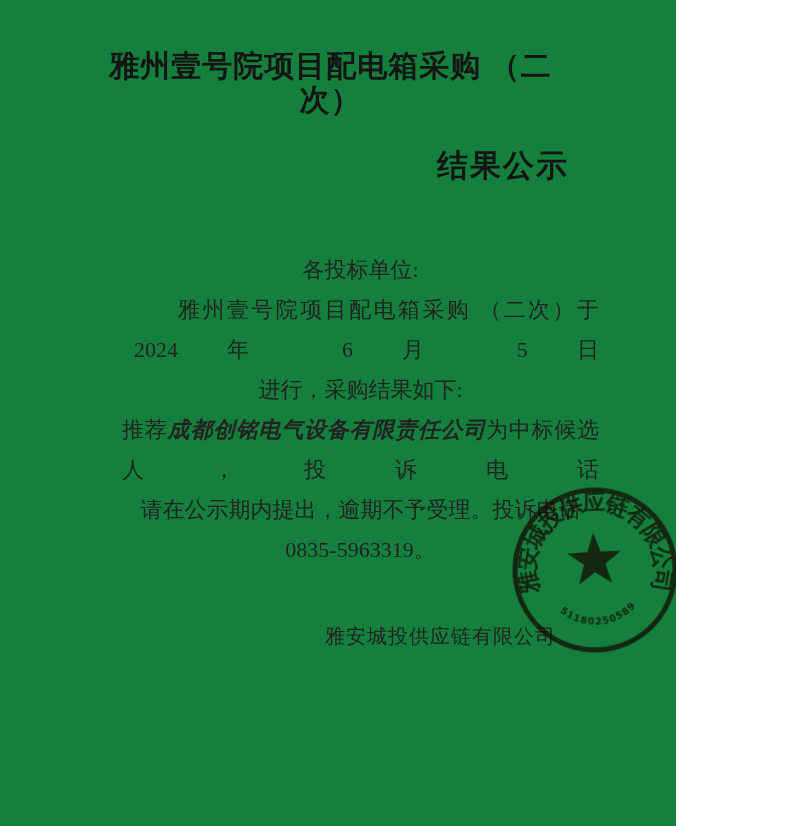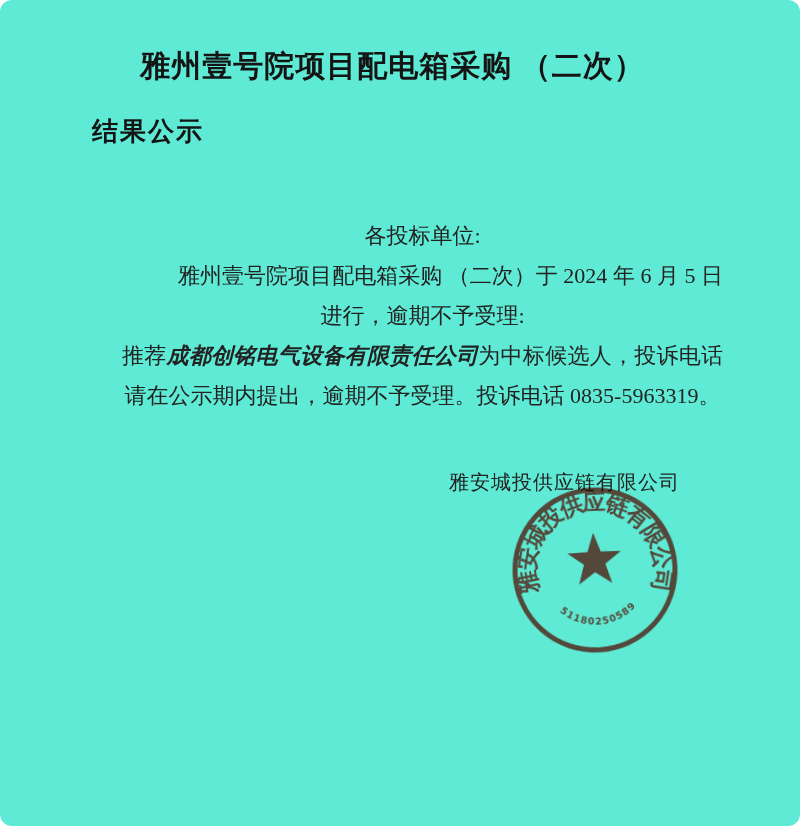--- a/index.html
+++ b/index.html
@@ -1,33 +1,32 @@
 <!DOCTYPE html>
 <html><head>
 <meta charset="utf-8">
 <style>
   html,body { margin:0; padding:0; background:#ffffff; }
   .page {
     position:relative;
-    width:800px; height:826px;
-    background:#5eead4;
+    width:676px; height:826px;
+    background:#15803d;
     font-family:"Liberation Serif","DejaVu Serif",serif;
     color:#1d1d1d;
     overflow:hidden;
-    border-radius:12px;
   }
   .content { padding:0 77px 0 122px; }
 
   .titles { padding-top:49px; transform:translateX(-30px); }
   .title1 {
     font-size:30px; font-weight:700; text-align:center;
     line-height:34px; letter-spacing:1px; color:#141414;
   }
   .title2 {
-    font-size:26px; font-weight:700; text-align:left;
+    font-size:31px; font-weight:700; text-align:right;
     line-height:34px; letter-spacing:2px; color:#141414;
     margin-top:32px;
   }
 
   .body-lines { margin-top:67px; font-size:22px; line-height:40px; color:#222; }
   .line { text-align:center; }
   .line.fill { text-align:justify; text-align-last:justify; }
   .line.indent { text-indent:44px;margin-left:12px; }
   .bold { font-weight:700;font-style:italic; }
 
@@ -53,21 +52,21 @@
   <div class="content">
 
     <div class="titles">
       <div class="title1">雅州壹号院项目配电箱采购 （二次）</div>
       <div class="title2">结果公示</div>
     </div>
 
     <div class="body-lines">
         <div class="line"><span>各投标单位:</span></div>
         <div class="line indent fill"><span>雅州壹号院项目配电箱采购 （二次）于 2024 年 6 月 5 日</span></div>
-        <div class="line"><span>进行，逾期不予受理:</span></div>
+        <div class="line"><span>进行，采购结果如下:</span></div>
         <div class="line fill"><span>推荐</span><span class="bold">成都创铭电气设备有限责任公司</span><span>为中标候选人，投诉电话</span></div>
         <div class="line"><span>请在公示期内提出，逾期不予受理。投诉电话 0835-5963319。</span></div>
       </div>
 
     <div class="signature">
       <div class="sig-company">雅安城投供应链有限公司</div>
     </div>
   </div>
 
   <div class="seal-wrap">

